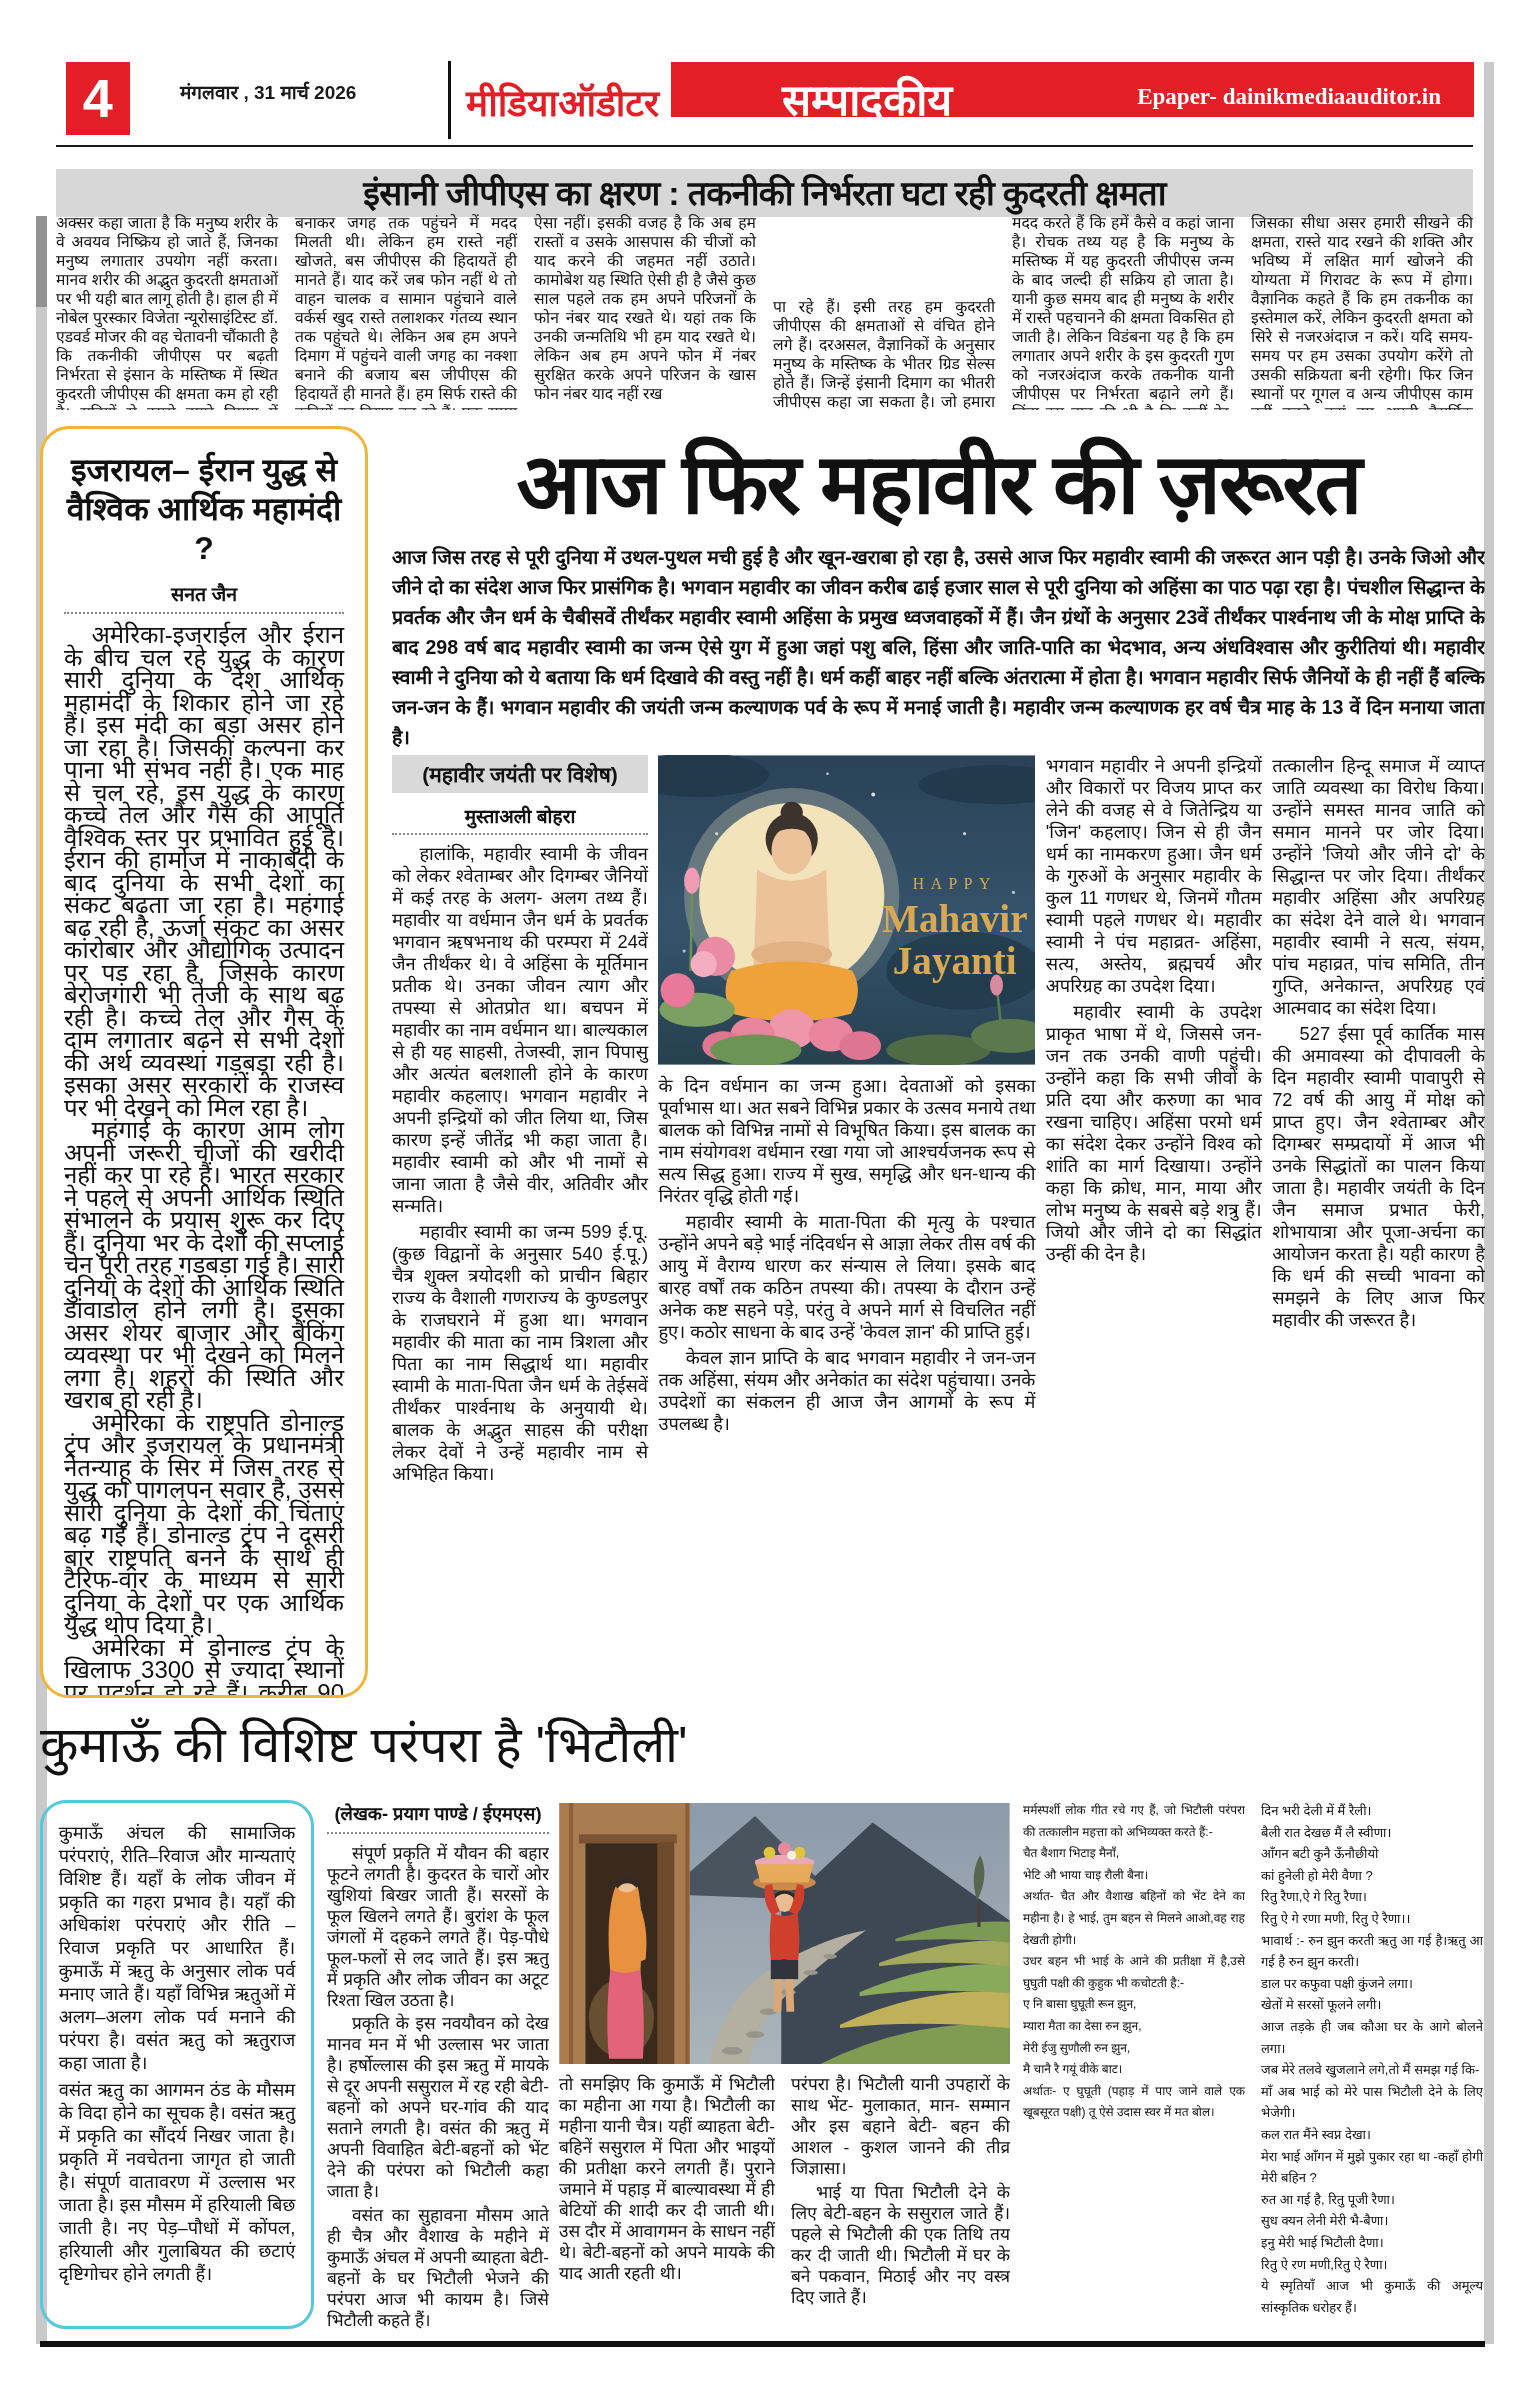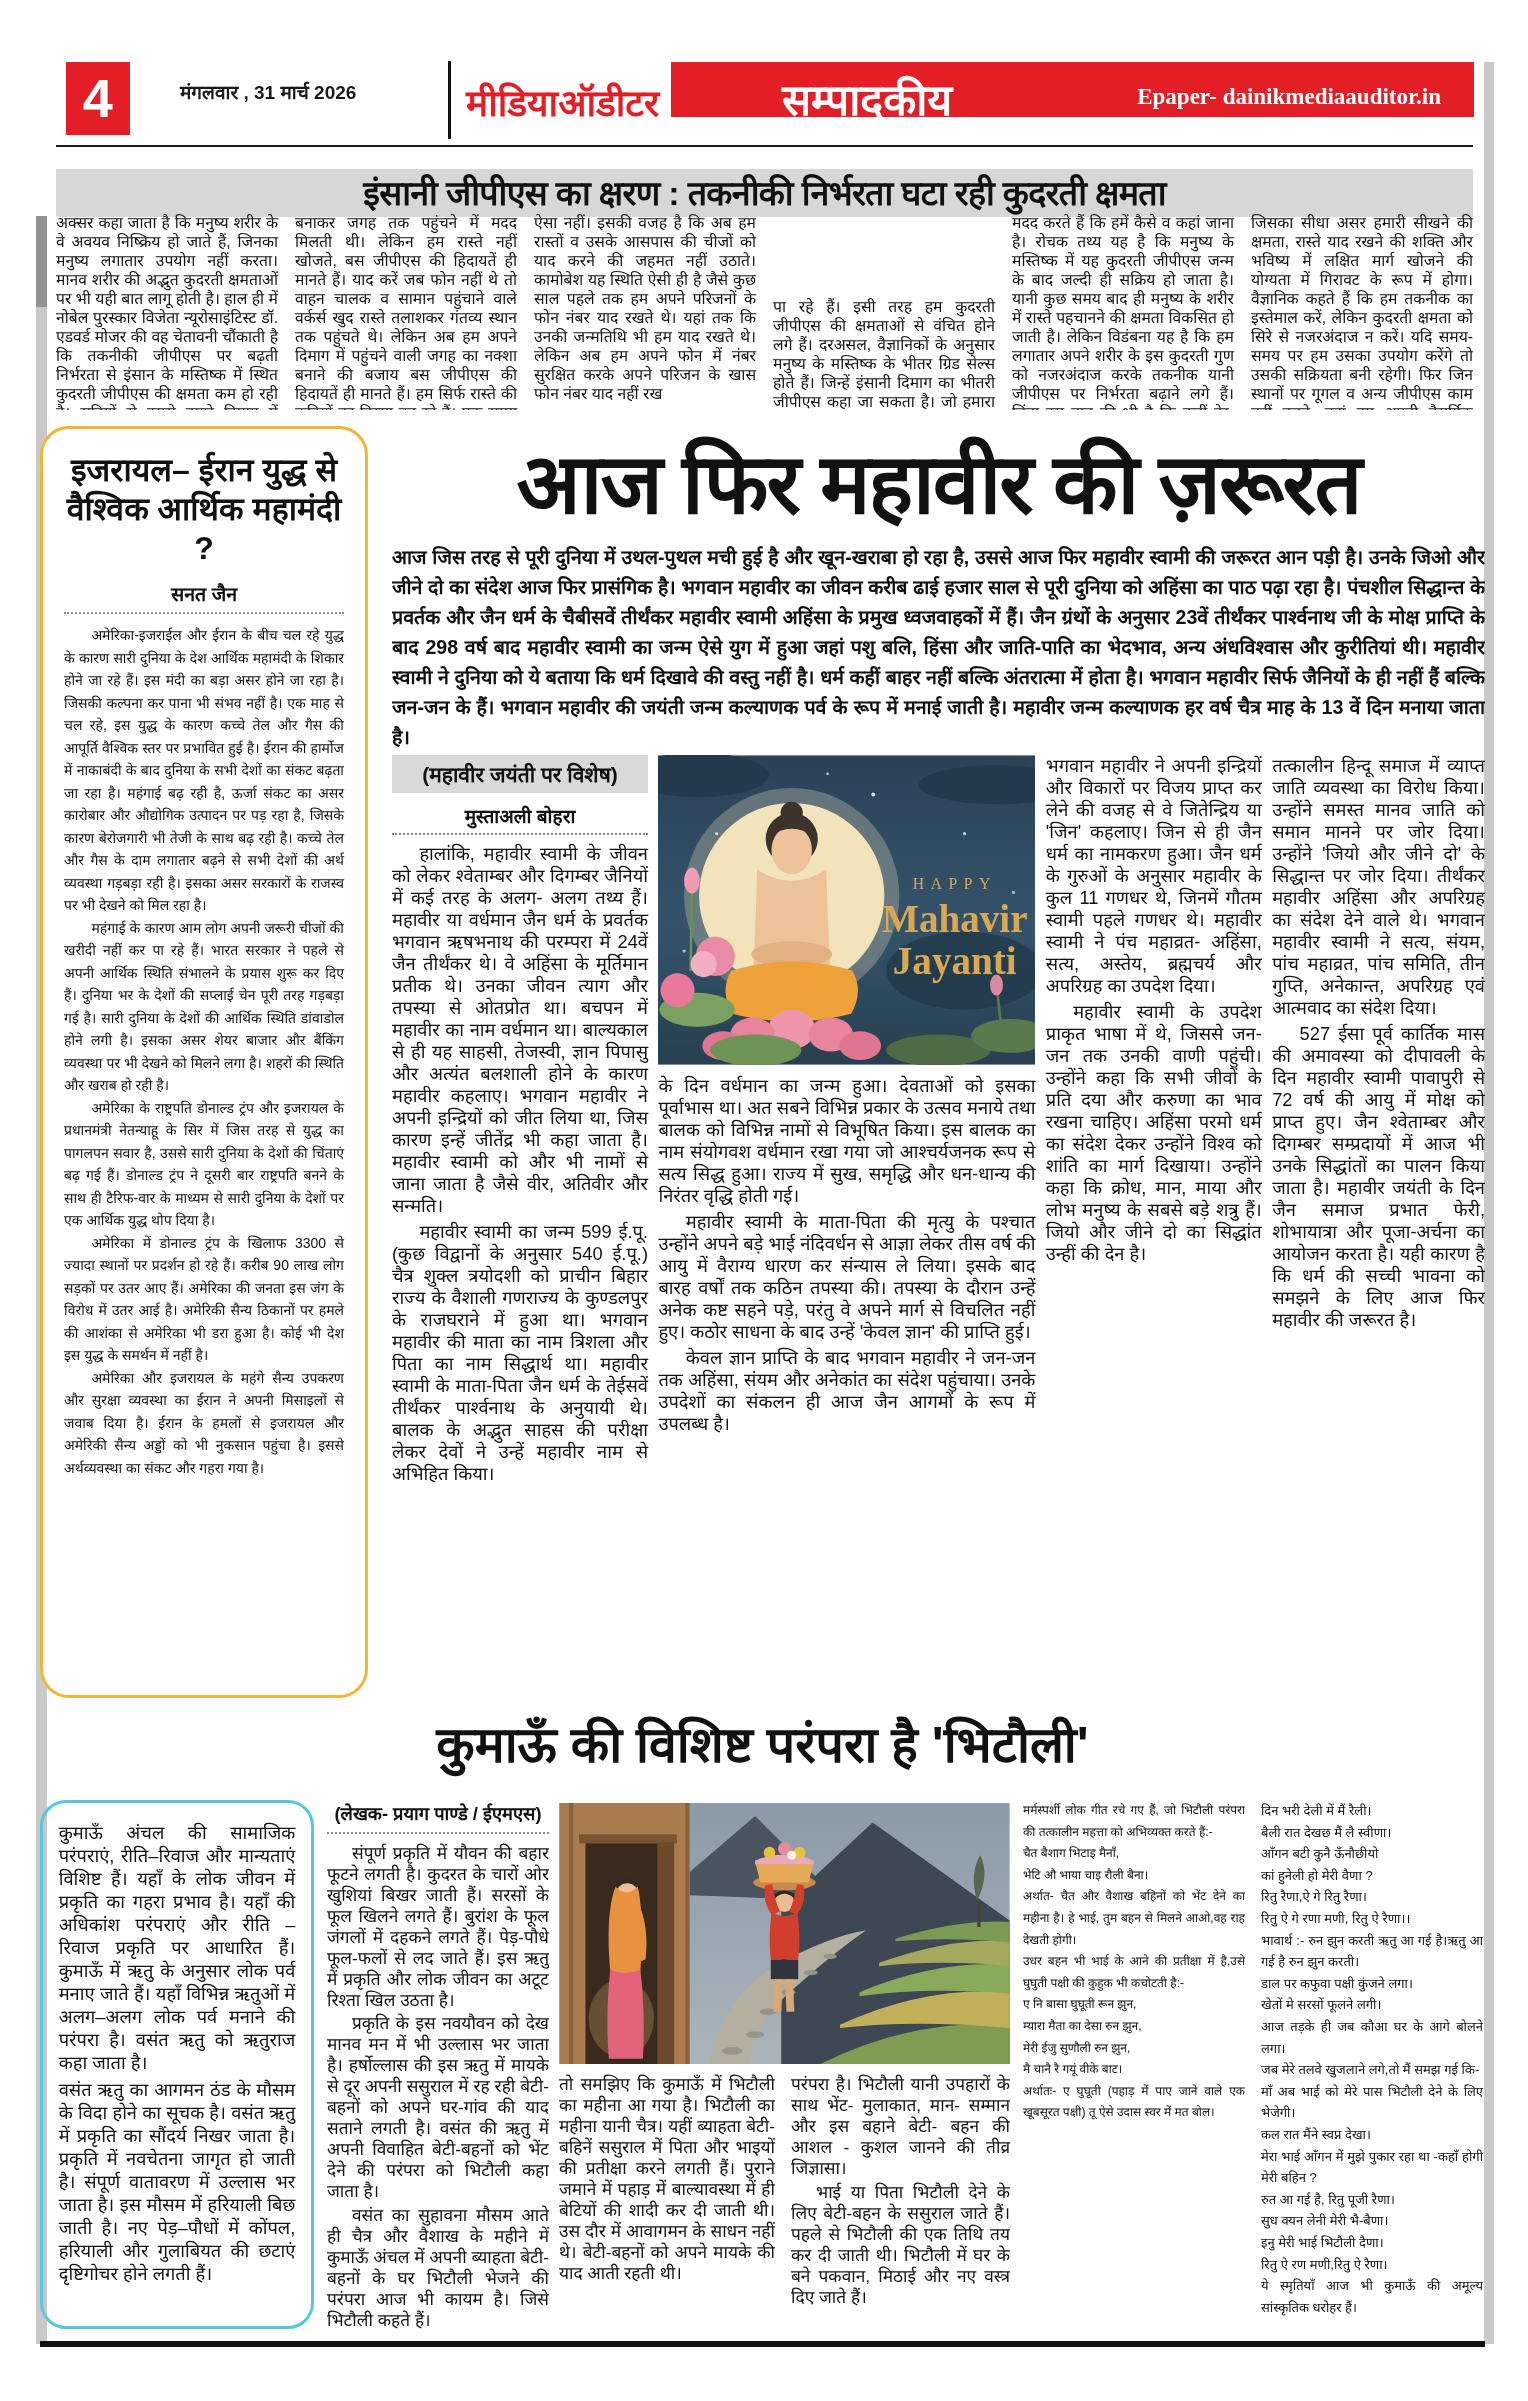--- a/index.html
+++ b/index.html
@@ -30,40 +30,40 @@
   .ecol.pad{padding-top:84px;}
   .ribbon{left:682px;top:227px;width:382px;height:61px;background:var(--red);color:#fff;
           text-align:center;font-size:35px;font-weight:700;line-height:61px;
           clip-path:polygon(18.3px 0,calc(100% - 18.3px) 0,100% 50%,calc(100% - 18.3px) 100%,18.3px 100%,0 50%);}
   
   .war-box{left:40px;top:426px;width:328px;height:1272px;border:3.3px solid #f2b636;border-radius:29px;
            padding:22px 21px;box-sizing:border-box;overflow:hidden;background:#fff;}
   .war-head{font-size:32px;line-height:1.22;font-weight:700;text-align:center;}
   .war-byline{font-size:19.6px;font-weight:700;text-align:center;margin:11.8px 0 5.2px;}
   .war-rule{border-bottom:2px dotted #888;margin-bottom:10.4px;}
-  .war-body p{font-size:14px;line-height:22.5px;text-align:justify;text-indent:27.4px;margin:0;}
+  .war-body p{font-size:24px;line-height:22.5px;text-align:justify;text-indent:27.4px;margin:0;}
   
   .mahavir{left:392px;top:431px;width:1093px;}
   .m-head{font-size:84px;font-weight:700;text-align:center;line-height:1.06;letter-spacing:-2px;margin:9.1px 0 0;}
   .m-intro{margin-top:13px;font-size:19.6px;font-weight:700;line-height:30px;text-align:justify;height:210px;overflow:hidden;}
   .m-cols{display:flex;gap:10.4px;height:927px;overflow:hidden;margin-top:2.6px;}
   .m-cols p{font-size:18.3px;line-height:22px;text-align:justify;text-indent:27.4px;margin:0 0 3.9px;}
   .m-cols p.cont{text-indent:0;}
   .m-c1{width:256px;}
   .kicker{background:#d9d9d9;font-size:21px;font-weight:700;text-align:center;padding:5.2px 0;}
   .m-byline{font-size:19px;font-weight:700;text-align:center;margin:10.4px 0 3.9px;}
   .m-rule{border-bottom:2px dotted #888;margin-bottom:7.8px;}
   .m-c2{width:377px;}
   .m-img{width:377px;height:310px;display:block;}
   .m-c2text{margin-top:10.4px;}
   .m-c3{width:216px;}
   .m-c4{flex:1;}
   
   .bhitauli{left:40px;top:1706px;width:1445px;}
-  .b-head{text-align:center;font-size:50px;font-weight:700;margin:2.6px 0 0;}
+  .b-head{text-align:left;font-size:50px;font-weight:400;margin:2.6px 0 0;}
   .b-grid{position:relative;margin-top:23.5px;height:530px;}
   .b-box{position:absolute;left:0;top:0;width:274px;height:529px;border:3.9px solid #57c7df;border-radius:26px;
          padding:18.3px 15.7px;box-sizing:border-box;overflow:hidden;}
   .b-box p{font-size:18.3px;line-height:23px;text-align:justify;margin:0 0 3.9px;}
   .b-col2{position:absolute;left:287px;top:0;width:222px;height:530px;overflow:hidden;}
   .b-byline{font-size:18.3px;font-weight:700;text-align:center;border-bottom:2px dotted #888;padding-bottom:6.5px;margin-bottom:9.1px;}
   .b-text p{font-size:17.3px;line-height:21px;text-align:justify;text-indent:25px;margin:0 0 2.6px;}
   .b-text p.cont{text-indent:0;}
   .b-illus{position:absolute;left:519px;top:2.6px;width:451px;height:261px;}
   .b-bcol1{position:absolute;left:519px;top:274px;width:216px;height:256px;overflow:hidden;}

